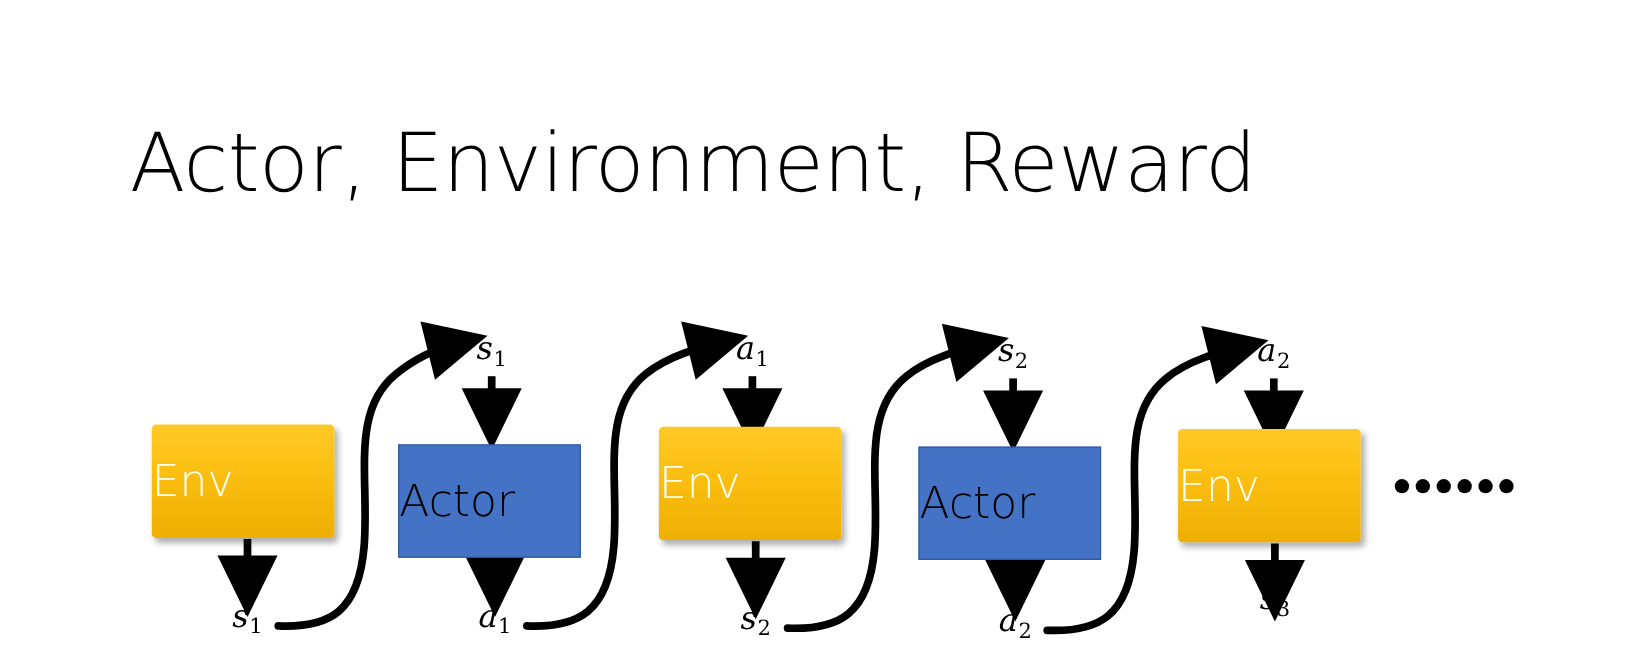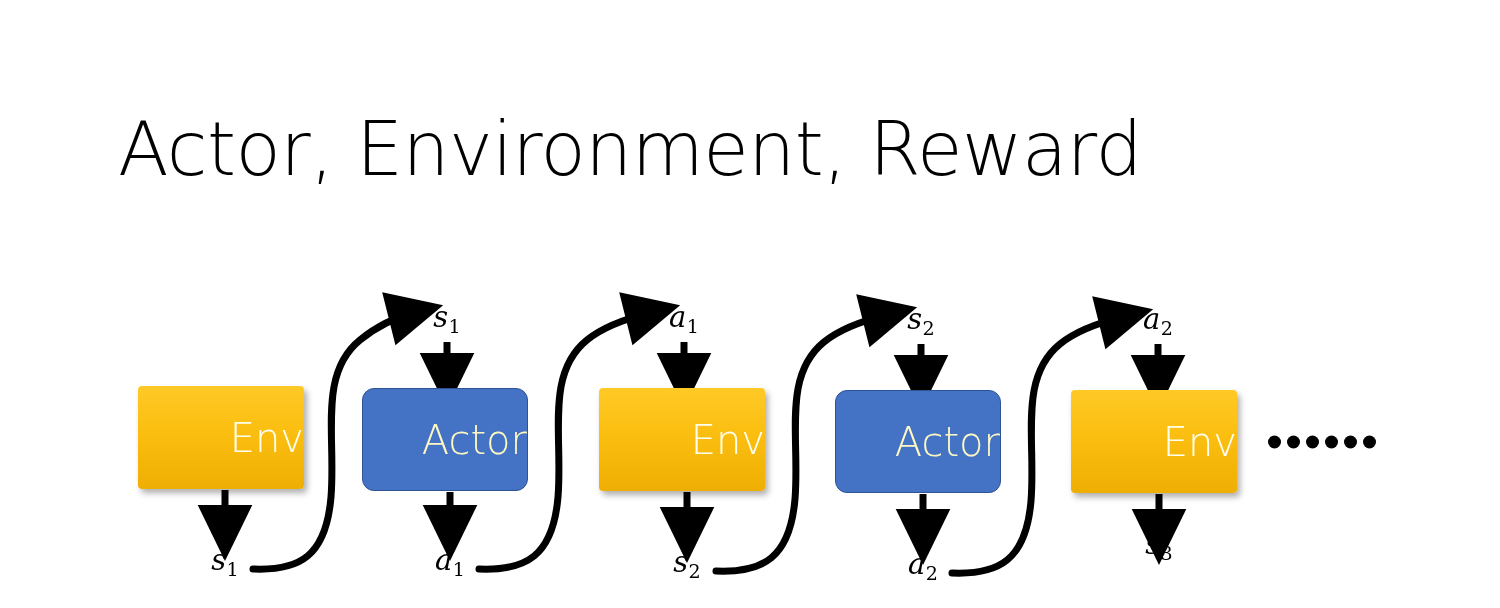--- a/index.html
+++ b/index.html
@@ -46,37 +46,38 @@
     width: 1500px;
     height: 608px;
   }
 
   
   .node-box {
     position: absolute;
     box-sizing: border-box;
     display: flex;
     align-items: center;
-    justify-content: flex-end;
+    justify-content: flex-start;
     font-family: "DejaVu Sans", "Liberation Sans", sans-serif;
     font-size: 40px;
     font-weight: 300;
     line-height: 1;
   }
   .node-env {
     background: linear-gradient(to bottom, #FFC926 0%, #FBBF11 42%, #EFAE03 100%);
     border-radius: 4px;
     color: #FFFFF0;
     box-shadow: 3px 4px 6px rgba(0,0,0,0.32);
   }
   .node-actor {
     background: #4472C4;
     border: 1.5px solid #2E5496;
-    border-radius: 12px;
-    color: #fef9c3;
+    border-radius: 0;
+    color: #000000;
+    margin-top: 16px;
   }
 
   
   .math-label {
     position: absolute;
     font-family: "DejaVu Serif", "Liberation Serif", serif;
     font-style: italic;
     font-size: 29px;
     color: #000000;
     white-space: nowrap;

